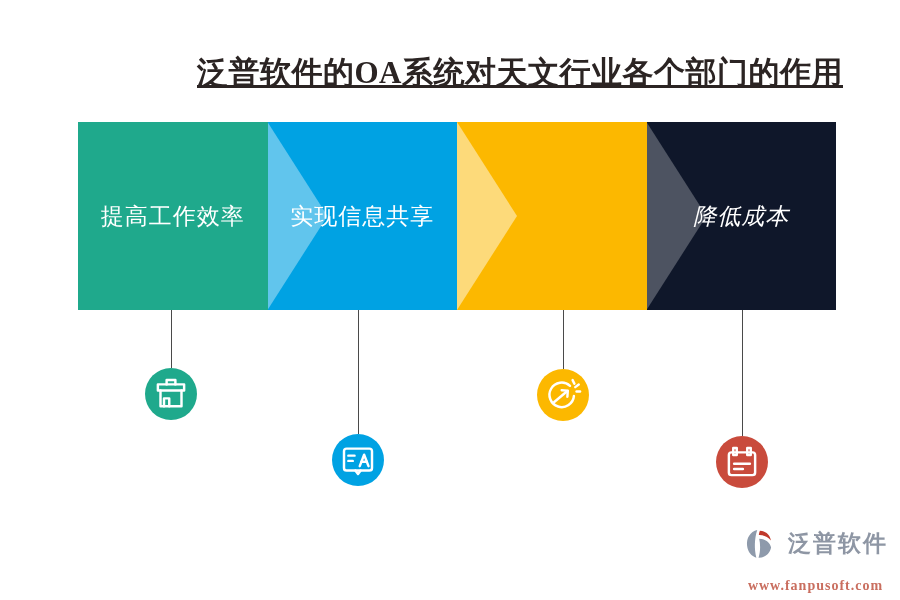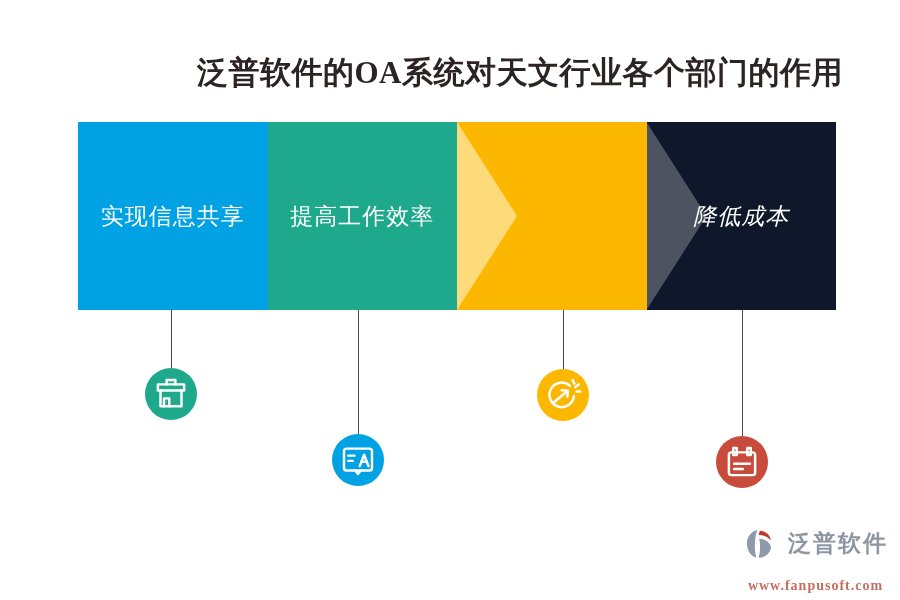--- a/index.html
+++ b/index.html
@@ -1,21 +1,21 @@
 <!DOCTYPE html>
 <html><head>
 <meta charset="utf-8">
 <style>
   html,body{margin:0;padding:0;background:#fff;}
   .stage{position:relative;width:900px;height:600px;background:#ffffff;overflow:hidden;
          font-family:"Liberation Serif","DejaVu Serif",serif;}
 
   
   .title{position:absolute;left:197px;top:52px;font-size:31px;font-weight:bold;
-         color:#2b2423;white-space:nowrap;letter-spacing:0.5px;}
+         color:#2b2423;white-space:nowrap;letter-spacing:0.5px;text-decoration:underline;}
 
   
   .bar{position:absolute;left:78px;top:122px;width:758px;height:188px;display:flex;}
   .block{position:relative;flex:1 1 0;display:flex;align-items:center;justify-content:center;}
   .chevron{position:absolute;left:0;top:0;width:60px;height:100%;
            clip-path:polygon(0 0,100% 50%,0 100%);background:rgba(255,255,255,0.38);}
   .block:nth-child(1) .chevron{display:none;}
   .block:nth-child(3) .chevron{background:rgba(255,255,255,0.48);}
   .block:nth-child(4) .chevron{background:rgba(255,255,255,0.26);}
   .block-label{position:relative;color:#ffffff;font-size:23px;letter-spacing:1px;white-space:nowrap;}
@@ -39,27 +39,27 @@
   .brand-url{font-size:14px;font-weight:bold;color:#c96e5f;letter-spacing:1px;margin-top:19px;white-space:nowrap;}
 </style>
 </head>
 <body>
 
 <div class="stage">
 
   <div class="title">泛普软件的OA系统对天文行业各个部门的作用</div>
 
   <div class="bar">
+    <div class="block" style="background: rgb(31, 169, 140);">
+
+      <span class="block-label">提高工作效率</span>
+    </div>
     <div class="block" style="background: rgb(0, 162, 227);">
       <div class="chevron"></div>
       <span class="block-label">实现信息共享</span>
-    </div>
-    <div class="block" style="background: rgb(31, 169, 140);">
-
-      <span class="block-label">提高工作效率</span>
     </div>
     <div class="block" style="background: rgb(252, 184, 0);">
       <div class="chevron"></div>
     </div>
     <div class="block" style="background: #0f172a; font-style: italic;">
       <div class="chevron"></div>
       <span class="block-label">降低成本</span>
     </div>
   </div>
 

